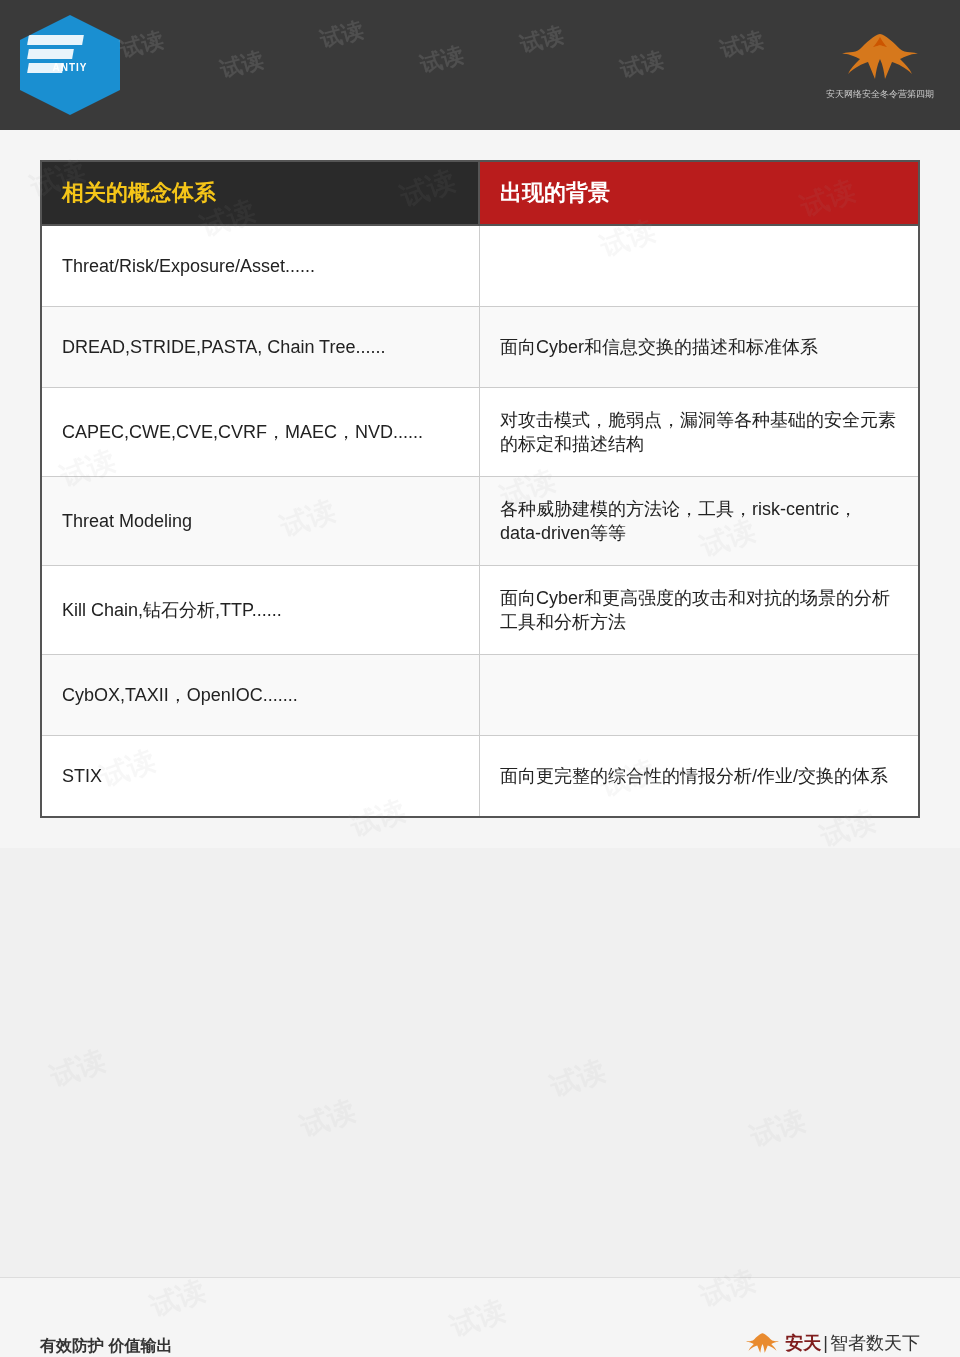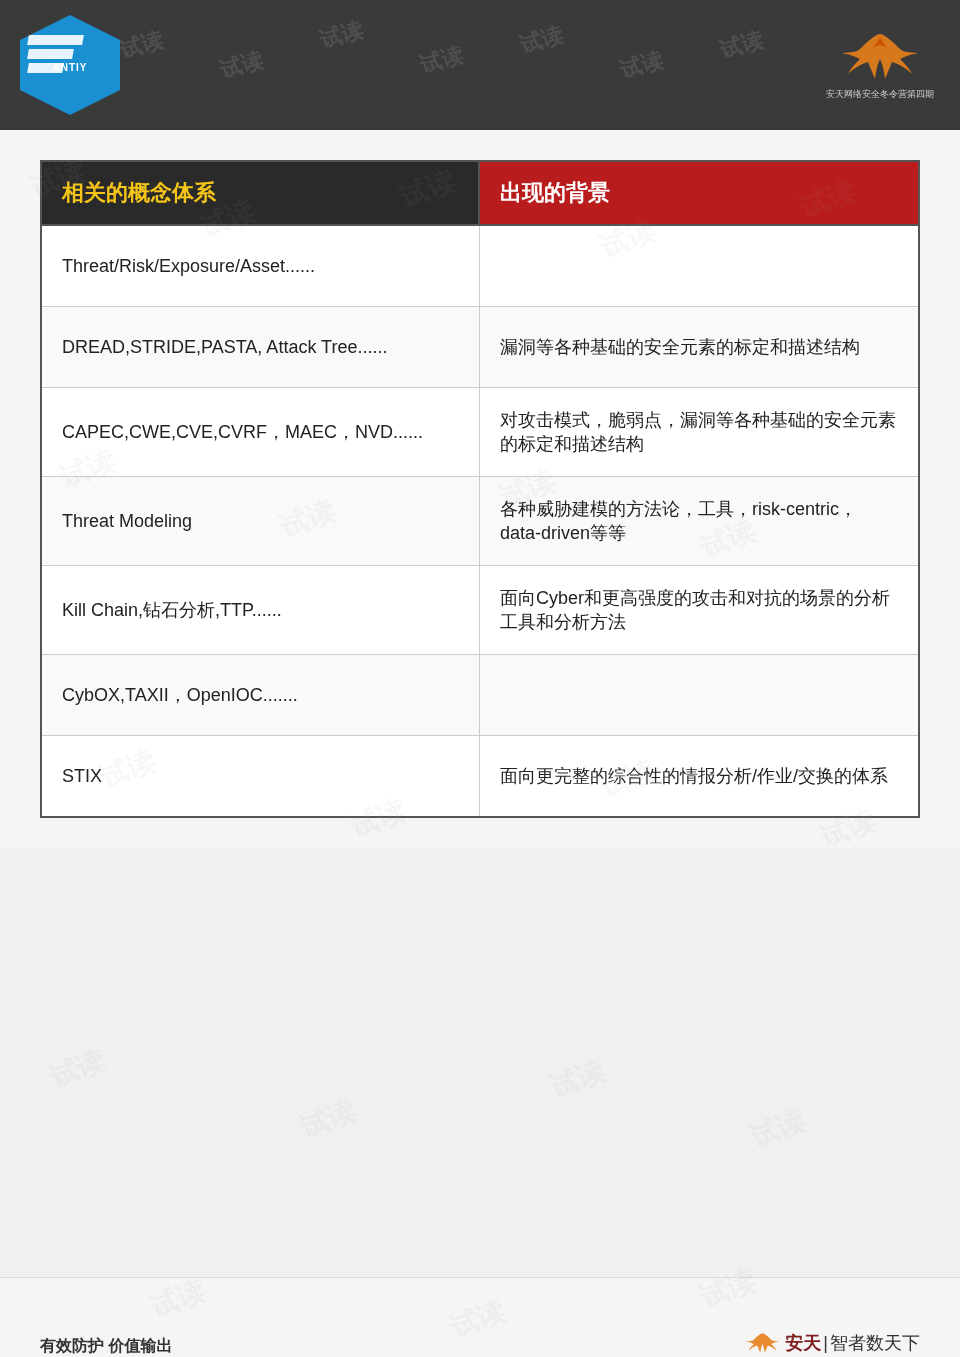--- a/index.html
+++ b/index.html
@@ -289,22 +289,22 @@
     <div class="table-header-row">
       <div class="col-left-header">相关的概念体系</div>
       <div class="col-right-header">出现的背景</div>
     </div>
 
     <div class="table-body-row">
       <div class="cell-left">Threat/Risk/Exposure/Asset......</div>
     </div>
 
     <div class="table-body-row">
-      <div class="cell-left">DREAD,STRIDE,PASTA, Attack Tree......</div>
-      <div class="cell-right">漏洞等各种基础的安全元素的标定和描述结构</div>
+      <div class="cell-left">DREAD,STRIDE,PASTA, Chain Tree......</div>
+      <div class="cell-right">面向Cyber和信息交换的描述和标准体系</div>
     </div>
 
     <div class="table-body-row">
       <div class="cell-left">CAPEC,CWE,CVE,CVRF，MAEC，NVD......</div>
       <div class="cell-right">对攻击模式，脆弱点，漏洞等各种基础的安全元素的标定和描述结构</div>
     </div>
 
     <div class="table-body-row">
       <div class="cell-left">Threat Modeling</div>
       <div class="cell-right">各种威胁建模的方法论，工具，risk-centric，data-driven等等</div>

